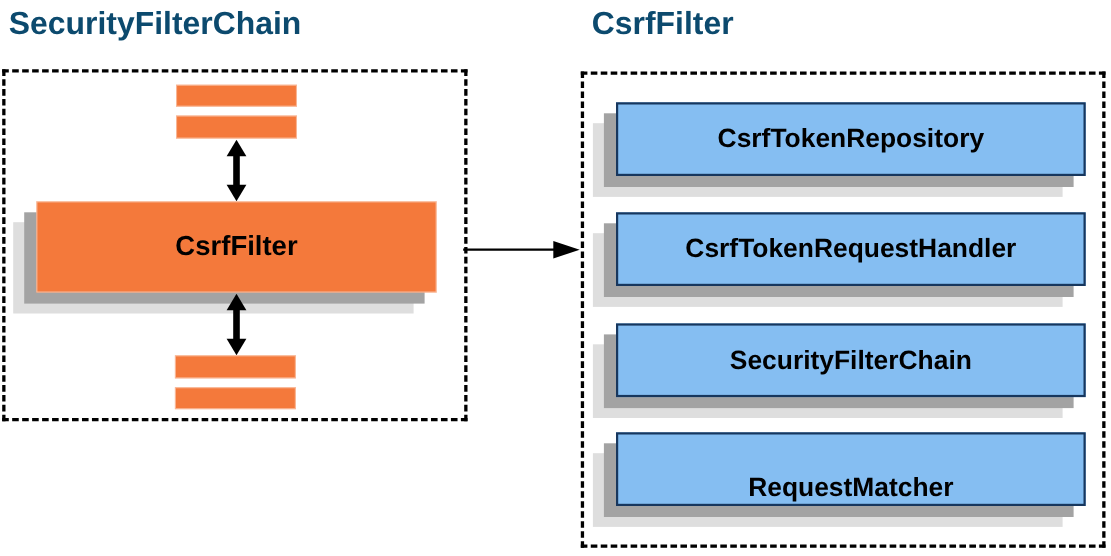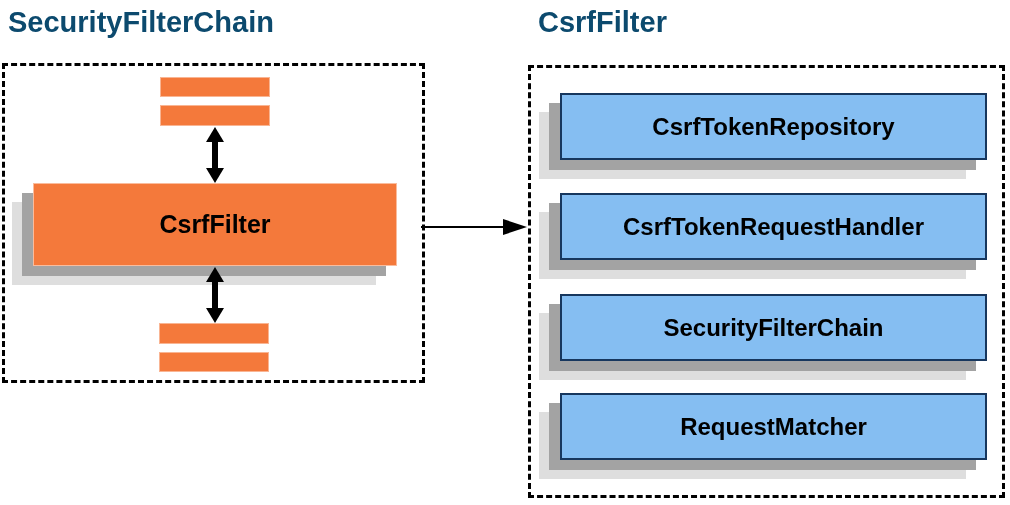--- a/index.html
+++ b/index.html
@@ -105,21 +105,21 @@
     align-items: center;
     justify-content: center;
     font-size: 24px;
     font-weight: 700;
     color: #000000;
     white-space: nowrap;
   }
   #component-0 { top: 25px; }
   #component-1 { top: 125px; }
   #component-2 { top: 226px; }
-  #component-3 { top: 325px; }
+  #component-3 { top: 325px; align-items: flex-end; }
 </style>
 </head>
 <body>
 
 <div class="canvas">
 
   <h1 id="left-title" class="panel-title">SecurityFilterChain</h1>
 
   <h1 id="right-title" class="panel-title">CsrfFilter</h1>
 

